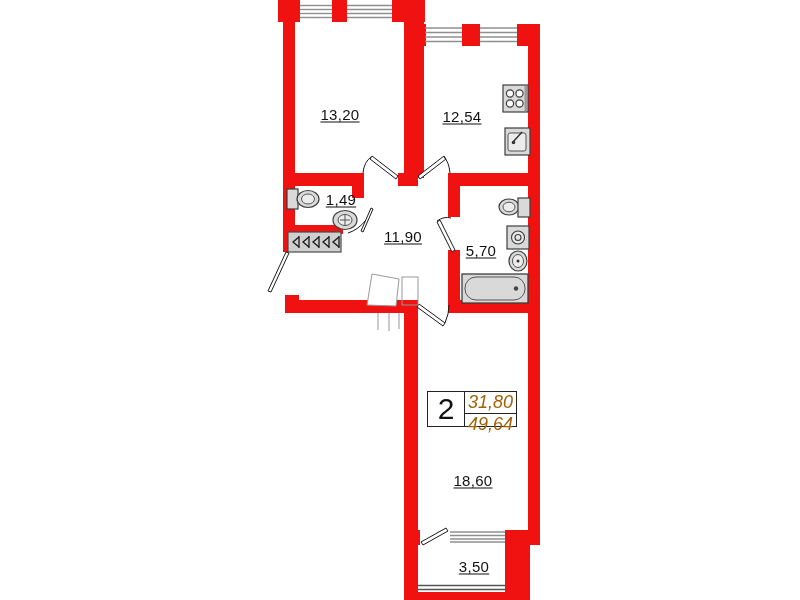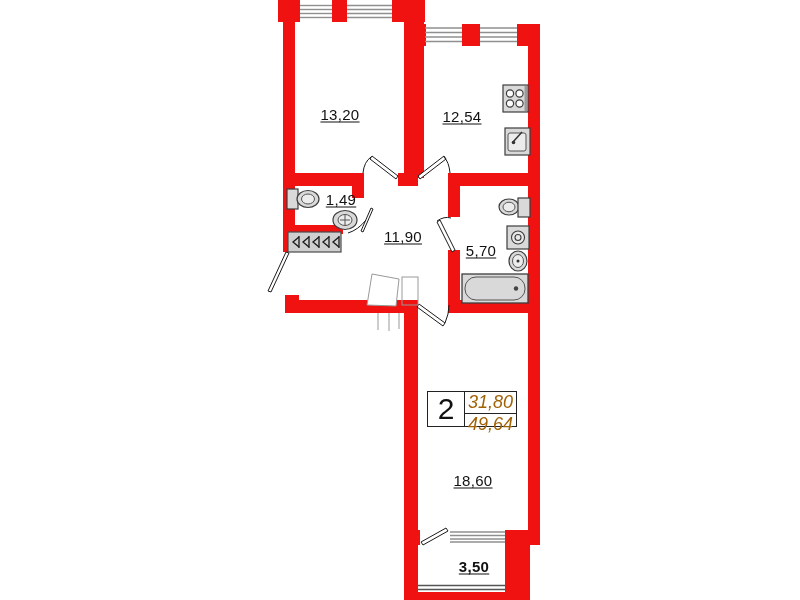--- a/index.html
+++ b/index.html
@@ -189,21 +189,21 @@
       <circle cx="516" cy="288.5" r="2.2" fill="#444"></circle>
     </g>
   </svg>
 
   <div class="rl" style="left:340px;top:114px;">13,20</div>
   <div class="rl" style="left:462px;top:116px;">12,54</div>
   <div class="rl" style="left:341px;top:199px;">1,49</div>
   <div class="rl" style="left:403px;top:236px;text-align:center;">11,90</div>
   <div class="rl" style="left:481px;top:250px;">5,70</div>
   <div class="rl" style="left:473px;top:456px;margin-top:24px;">18,60</div>
-  <div class="rl" style="left:474px;top:566px;font-weight:bold;">3,50</div>
+  <div class="rl" style="left:474px;top:566px;">3,50</div>
 
   <div class="badge">
     <div class="n">2</div>
     <div class="col">
       <div class="a top">31,80</div>
       <div class="a">49,64</div>
     </div>
   </div>
 
 </div>

